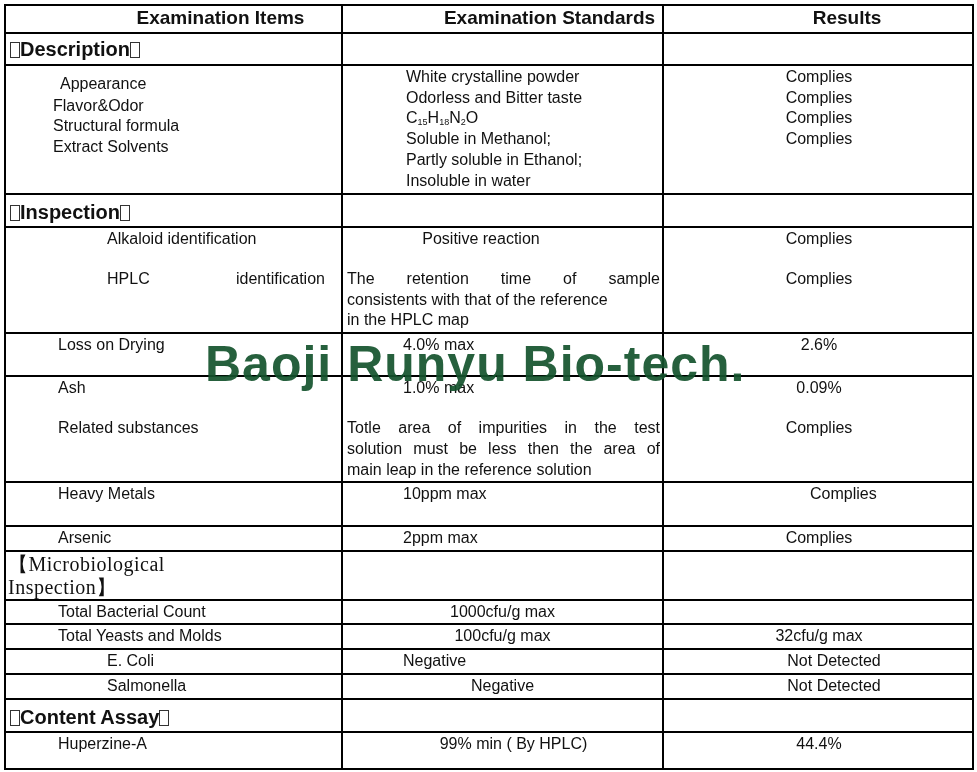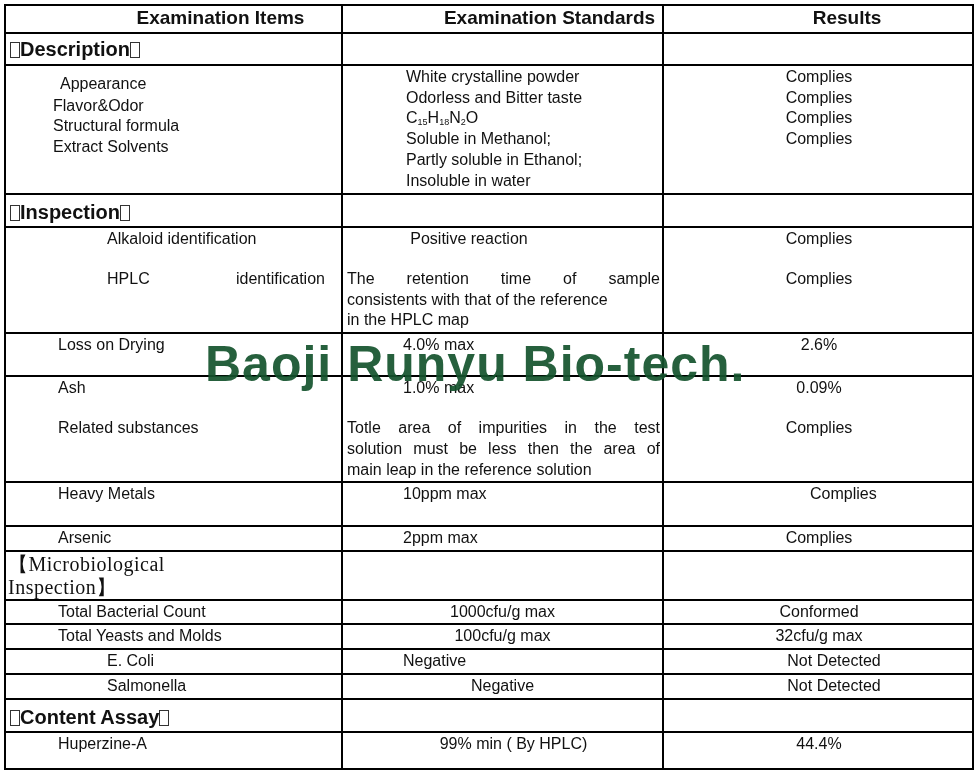--- a/index.html
+++ b/index.html
@@ -68,21 +68,21 @@
   <div class="t c" style="left:664px;width:310px;top:67px">Complies</div>
   <div class="t c" style="left:664px;width:310px;top:88px">Complies</div>
   <div class="t c" style="left:664px;width:310px;top:108px">Complies</div>
   <div class="t c" style="left:664px;width:310px;top:129px">Complies</div>
 
   <div class="t sec" style="left:10px;top:200px;line-height:24px">
     <span class="box"></span><span>Inspection</span><span class="box"></span>
   </div>
 
   <div class="t" style="left:107px;top:229px">Alkaloid identification</div>
-  <div class="t c" style="left:343px;width:252px;top:229px">Positive reaction</div>
+  <div class="t c" style="left:355px;width:252px;top:229px">Positive reaction</div>
   <div class="t c" style="left:664px;width:310px;top:229px">Complies</div>
 
   <div class="t" style="left:107px;top:269px">HPLC</div>
   <div class="t" style="left:236px;top:269px">identification</div>
   <div class="t" style="left:347px;top:290px">consistents with that of the reference</div>
   <div class="t just" style="left:347px;width:313px;top:269px">The retention time of sample</div>
   <div class="t" style="left:347px;top:310px">in the HPLC map</div>
   <div class="t c" style="left:664px;width:310px;top:269px">Complies</div>
 
   <div class="t" style="left:58px;top:335px">Loss on Drying</div>
@@ -105,21 +105,20 @@
 
   <div class="t" style="left:58px;top:528px">Arsenic</div>
   <div class="t" style="left:403px;top:528px">2ppm max</div>
   <div class="t c" style="left:664px;width:310px;top:528px">Complies</div>
 
   <div class="t serif" style="left:8px;top:553px">【Microbiological</div>
   <div class="t serif" style="left:8px;top:576px">Inspection】</div>
 
   <div class="t" style="left:58px;top:602px">Total Bacterial Count</div>
   <div class="t c" style="left:343px;width:319px;top:602px">1000cfu/g max</div>
-  <div class="t c" style="left:664px;width:310px;top:602px">Conformed</div>
 
   <div class="t" style="left:58px;top:626px">Total Yeasts and Molds</div>
   <div class="t c" style="left:343px;width:319px;top:626px">100cfu/g max</div>
   <div class="t c" style="left:664px;width:310px;top:626px">32cfu/g max</div>
 
   <div class="t" style="left:107px;top:651px">E. Coli</div>
   <div class="t" style="left:403px;top:651px">Negative</div>
   <div class="t c" style="left:664px;width:340px;top:651px">Not Detected</div>
 
   <div class="t" style="left:107px;top:676px">Salmonella</div>

